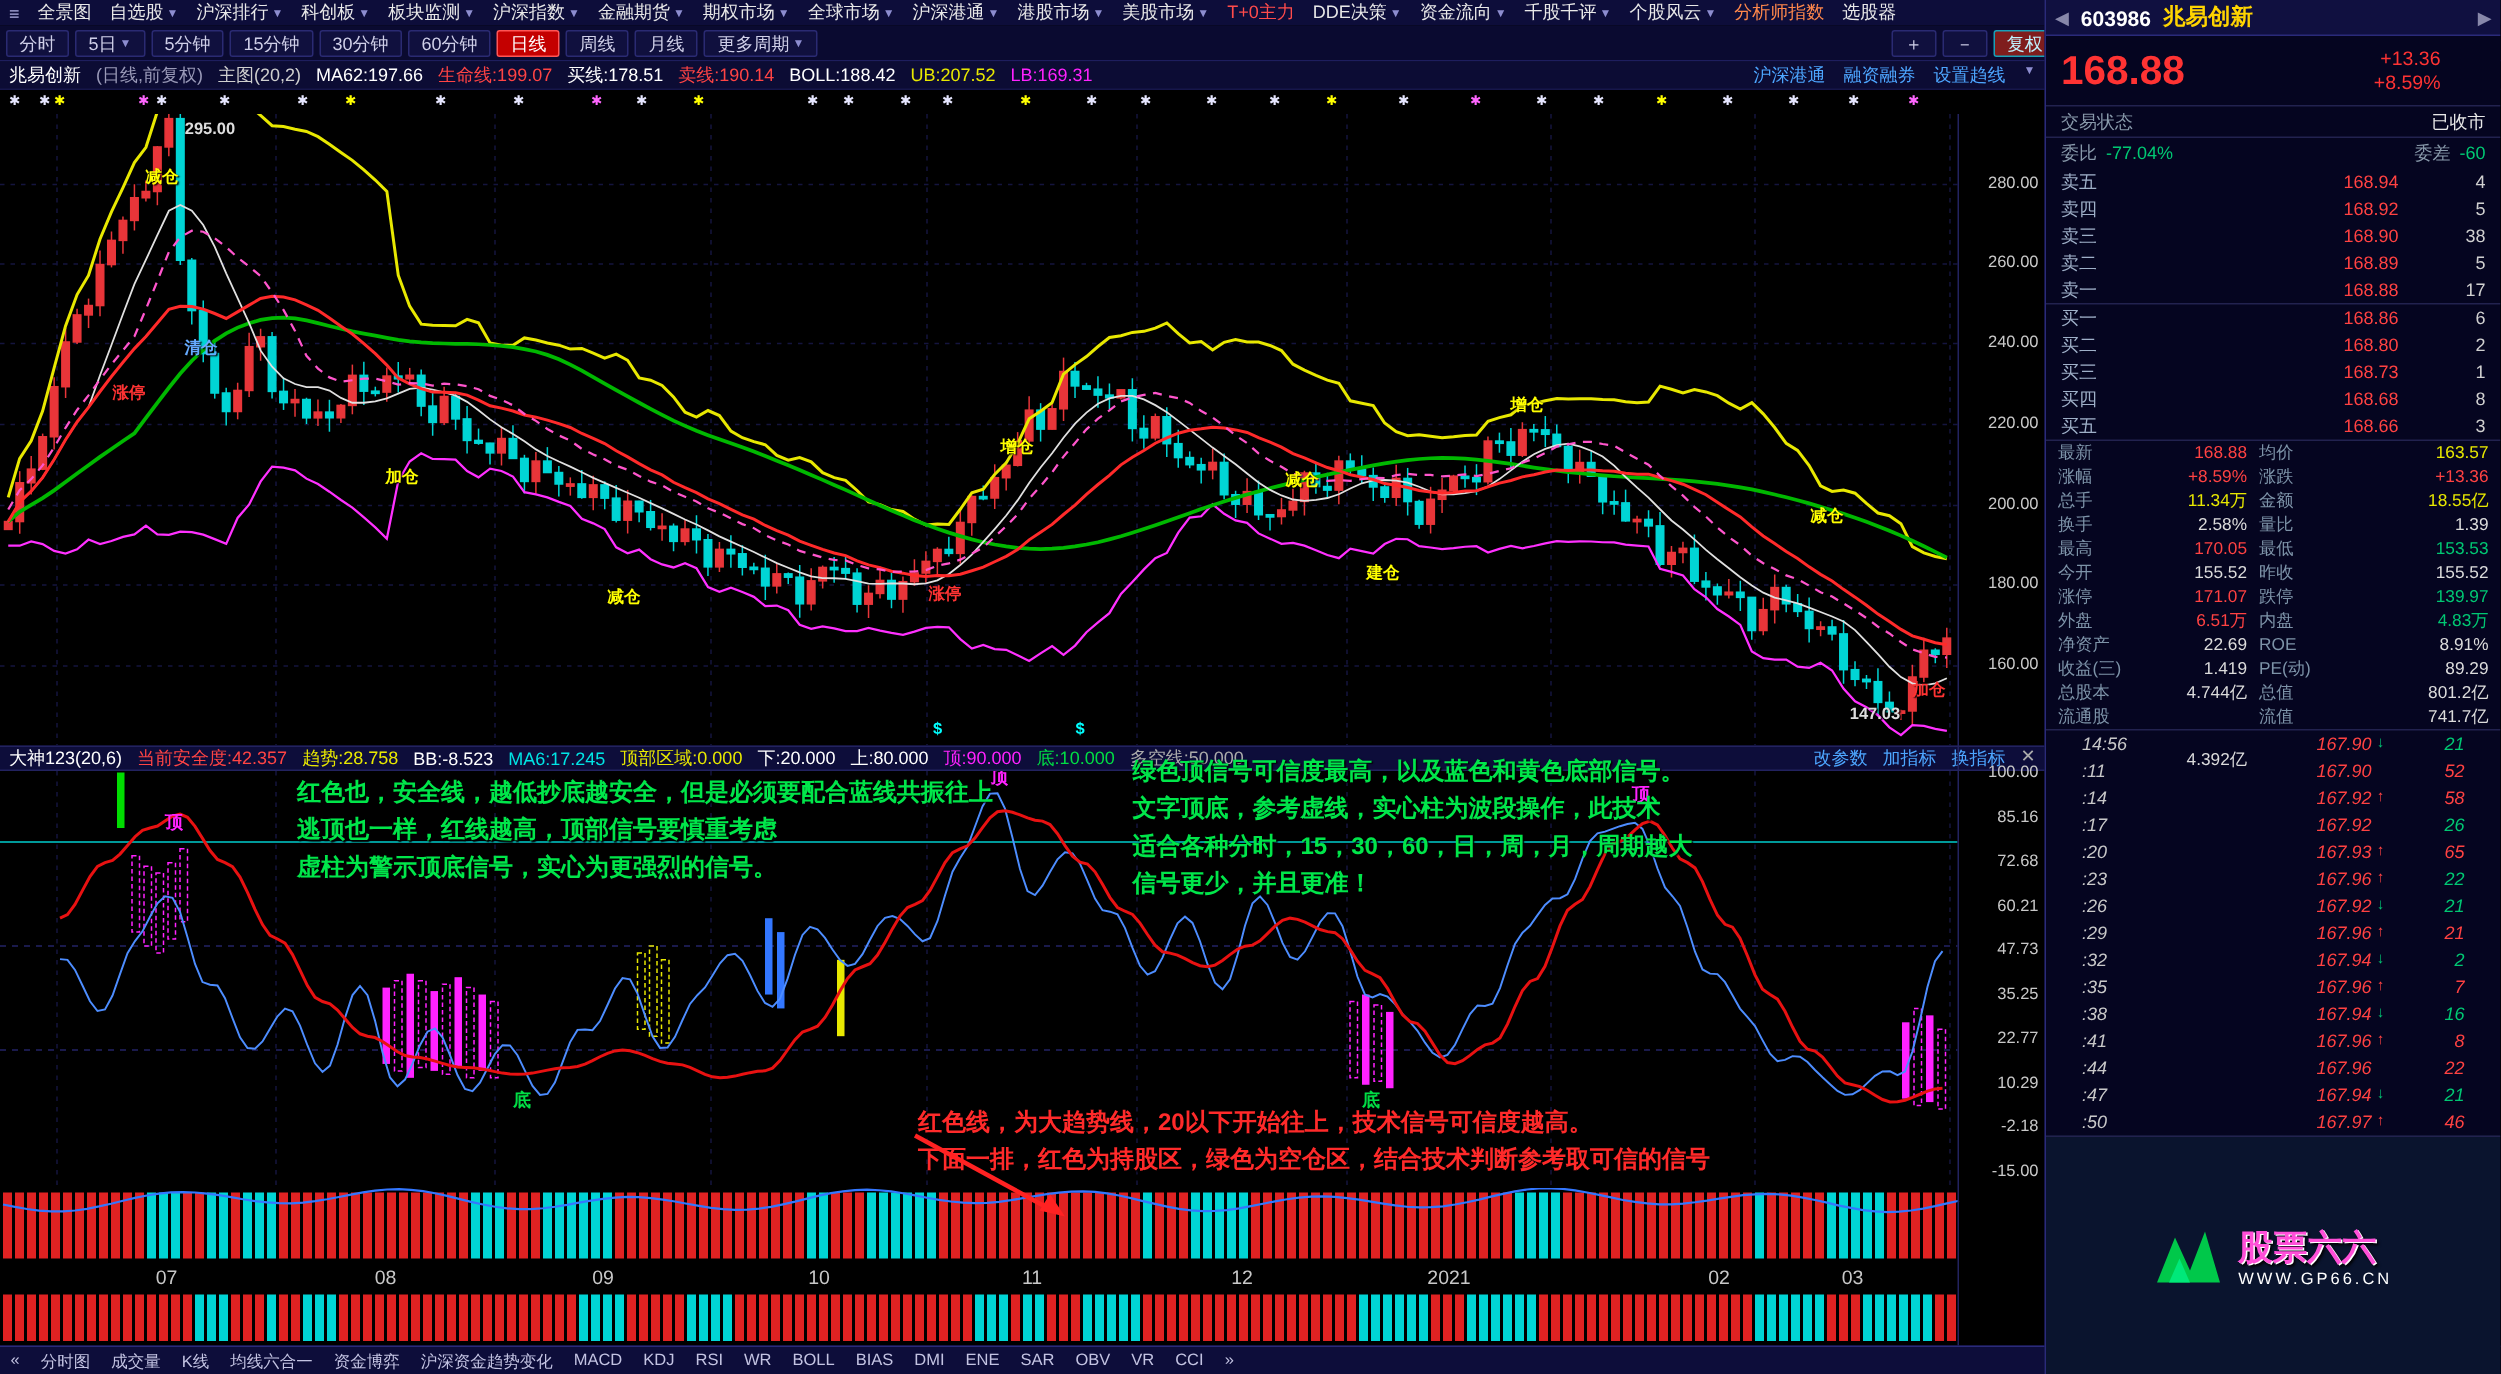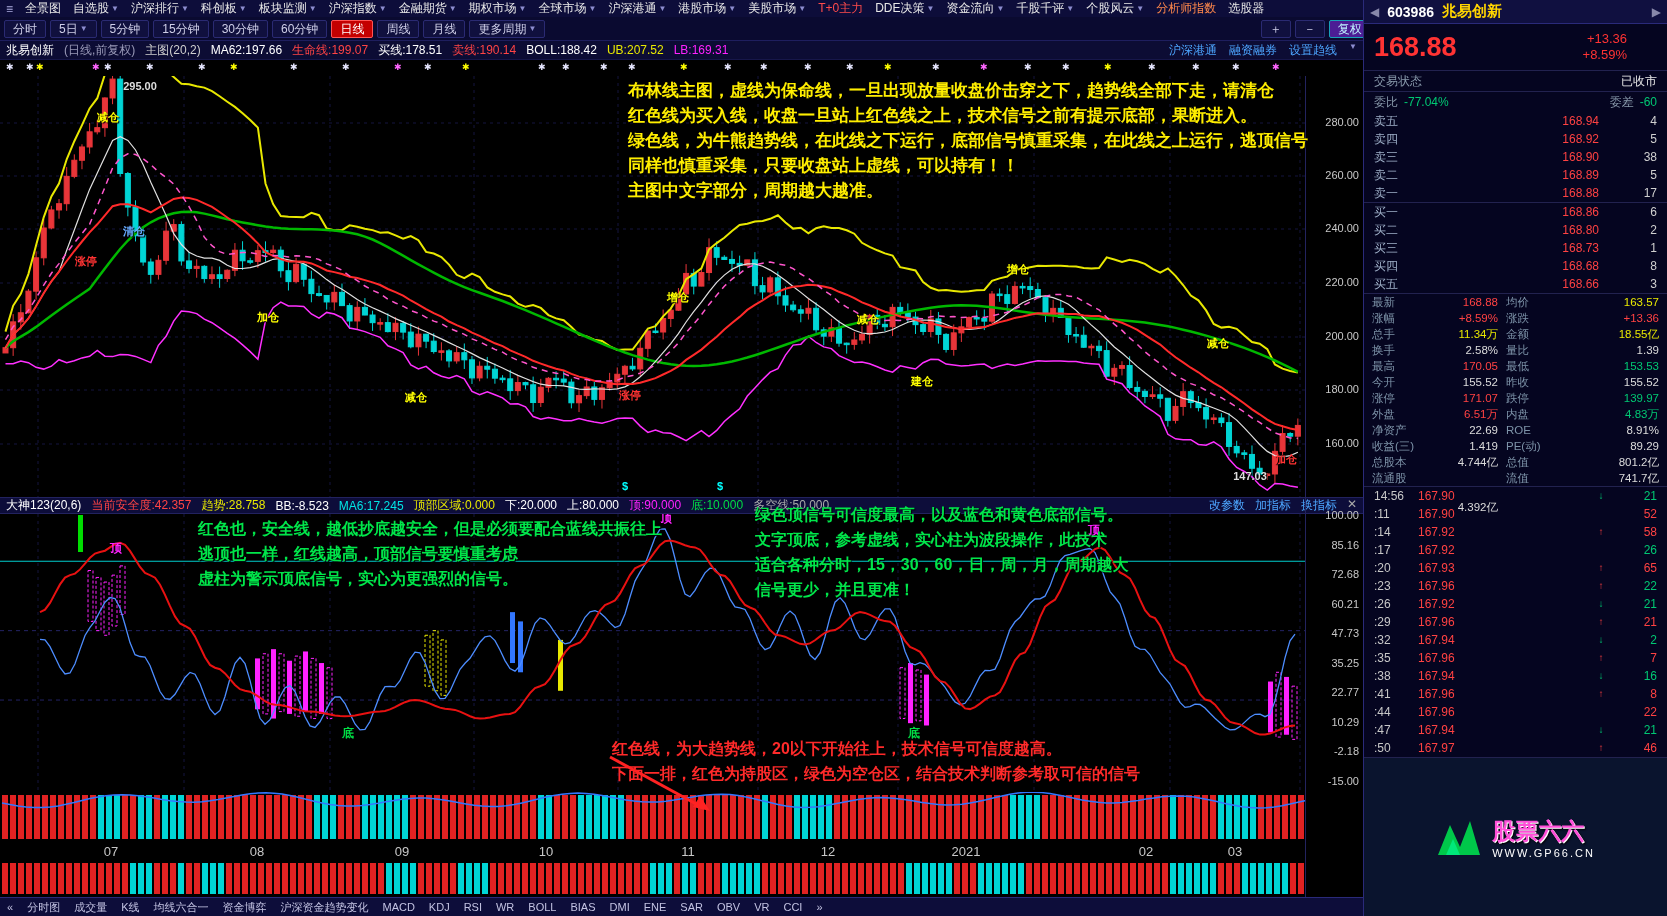--- a/index.html
+++ b/index.html
@@ -9,21 +9,21 @@
 
 #menubar{position:absolute;left:0;top:0;width:1667px;height:17px;background:#0d0d3a;display:flex;align-items:center;font-size:12px;color:#e8e8e8;white-space:nowrap;overflow:hidden;}
 #menubar .burger{padding:0 6px;color:#aeaee0;cursor:pointer;}
 .m-item{padding:0 6px;cursor:pointer;display:inline-flex;align-items:center;gap:2px;}
 .caret{font-size:8px;color:#8d8dd0;}
 #menubar .spacer,#toolbar .spacer{flex:1;}
 
 #toolbar{position:absolute;left:0;top:17px;width:1667px;height:24px;background:#0a0a30;border-bottom:1px solid #1e1e5e;display:flex;align-items:center;font-size:12px;}
 .p-btn{height:18px;line-height:16px;padding:0 8px;border:1px solid #2a2a72;margin-left:4px;color:#cfcfe8;cursor:pointer;border-radius:2px;background:#10103e;display:inline-flex;align-items:center;gap:2px;}
 .p-btn.active{background:#c40000;border-color:#ff5555;color:#fff;}
-.p-btn.accent{background:#4c1d95;border-color:#18a0b8;color:#bff3ff;}
+.p-btn.accent{background:#7f1d1d;border-color:#18a0b8;color:#bff3ff;}
 #toolbar .tools{margin-right:6px;display:flex;}
 
 #infobar{position:absolute;left:0;top:41px;width:1667px;height:19px;background:#0c0c34;display:flex;align-items:center;font-size:12px;gap:10px;padding-left:6px;border-bottom:1px solid #16164a;}
 #infobar .links{margin-left:auto;margin-right:310px;display:flex;gap:12px;color:#4da6ff;}
 
 #sigrow{position:absolute;left:0;top:60px;width:1363px;height:16px;background:#000;}
 #sigrow span{position:absolute;top:2px;font-size:9px;}
 
 #main-wrap{position:absolute;left:0;top:76px;width:1363px;height:421px;background:#000;}
 #sub-header{position:absolute;left:0;top:497px;width:1363px;height:17px;background:#0d0d3a;display:flex;align-items:center;font-size:12px;gap:10px;padding-left:6px;border-top:1px solid #22225f;border-bottom:1px solid #22225f;}
@@ -59,23 +59,23 @@
 .ob-row{display:flex;height:18px;line-height:18px;padding:0 10px;}
 .ob-l{width:38px;color:#9fb0c8;}
 .ob-p{flex:1;text-align:right;color:#ff4242;}
 .ob-v{width:58px;text-align:right;color:#d0d0d0;}
 .hr{height:1px;background:#22224f;}
 .st-row{display:flex;height:16px;line-height:16px;font-size:11.5px;padding:0 8px;}
 .st-l{width:54px;color:#7d93a8;}
 .st-v{width:72px;text-align:right;}
 .st-l2{width:46px;color:#7d93a8;margin-left:8px;}
 .st-v2{flex:1;text-align:right;}
-.tr-row{display:flex;height:18px;line-height:18px;padding:0 10px;}
+.tr-row{display:flex;height:18px;line-height:18px;padding:0 24px;font-style:italic;}
 .tr-t{width:44px;color:#c8c8c8;}
-.tr-p{flex:1;color:#ff4242;}
+.tr-p{flex:1;text-align:right;color:#ff4242;}
 .tr-a{width:12px;text-align:center;font-size:10px;}
 .tr-v{width:50px;text-align:right;}
 #rp-logo{flex:1;background:#0a142e;display:flex;align-items:center;justify-content:center;gap:10px;border-top:1px solid #22224f;}
 #logo-name{color:#ff4fd8;font-size:23px;font-weight:bold;text-shadow:1px 1px 0 #fff,2px 2px 2px #000;}
 #logo-url{color:#fff;font-size:11px;letter-spacing:2px;text-align:center;}
 svg{display:block;}
 .marker{position:absolute;font-size:11px;font-weight:bold;transform:translateX(-50%);text-shadow:1px 1px 1px #000;pointer-events:none;}
 </style>
 </head>
 <body>
@@ -618,27 +618,20 @@
       <span class="marker" style="left: 868px; top: 236px; color: rgb(255, 255, 0);">减仓</span>
       <span class="marker" style="left: 922px; top: 298px; color: rgb(255, 255, 0);">建仓</span>
       <span class="marker" style="left: 1018px; top: 186px; color: rgb(255, 255, 0);">增仓</span>
       <span class="marker" style="left: 1218px; top: 260px; color: rgb(255, 255, 0);">减仓</span>
       <span class="marker" style="left: 1286px; top: 376px; color: rgb(255, 51, 51);">加仓</span>
       <span class="marker" style="left: 1250px; top: 394px; color: rgb(221, 221, 221);">147.03</span>
       <span class="marker" style="left: 625px; top: 404px; color: rgb(0, 255, 255);">$</span>
       <span class="marker" style="left: 720px; top: 404px; color: rgb(0, 255, 255);">$</span>
     </div>
 
-  <div id="main-annot" class="annot" style="left: 628px; top: 78px; color: rgb(255, 238, 0); font-size: 17px;">
-      <div>布林线主图，虚线为保命线，一旦出现放量收盘价击穿之下，趋势线全部下走，请清仓</div>
-      <div>红色线为买入线，收盘一旦站上红色线之上，技术信号之前有提示底部，果断进入。</div>
-      <div>绿色线，为牛熊趋势线，在此线之下运行，底部信号慎重采集，在此线之上运行，逃顶信号</div>
-      <div>同样也慎重采集，只要收盘站上虚线，可以持有！！</div>
-      <div>主图中文字部分，周期越大越准。</div>
-    </div>
 
   <div id="sub-header">
       <span style="color: rgb(255, 255, 255);">大神123(20,6)</span>
       <span style="color: rgb(255, 68, 68);">当前安全度:42.357</span>
       <span style="color: rgb(232, 232, 0);">趋势:28.758</span>
       <span style="color: rgb(255, 255, 255);">BB:-8.523</span>
       <span style="color: rgb(0, 229, 229);">MA6:17.245</span>
       <span style="color: rgb(232, 232, 0);">顶部区域:0.000</span>
       <span style="color: rgb(255, 255, 255);">下:20.000</span>
       <span style="color: rgb(255, 255, 255);">上:80.000</span>

